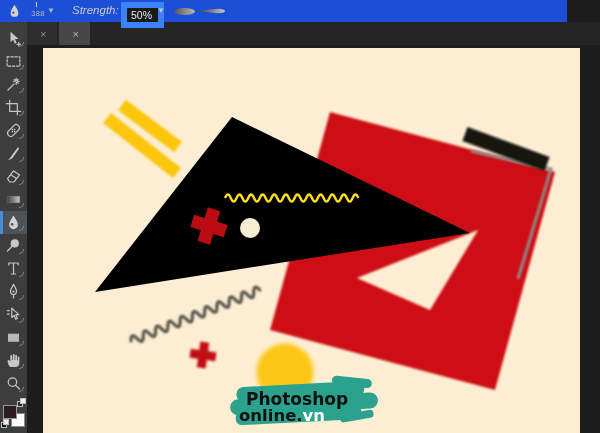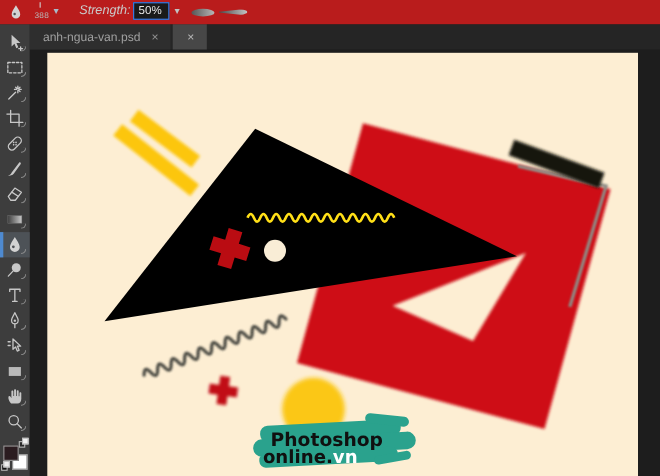--- a/index.html
+++ b/index.html
@@ -1,29 +1,29 @@
 <!DOCTYPE html>
 <html><head>
 <meta charset="utf-8">
 <style>
   html,body{margin:0;padding:0;background:#1d1d1d;}
   #app{position:relative;width:600px;height:433px;overflow:hidden;
        font-family:"Liberation Sans","DejaVu Sans",sans-serif;
        background:#1d1d1d;user-select:none;}
   
-  .topbar{position:absolute;left:0;top:0;width:600px;height:22px;background:#b91c1c;z-index:5;}
+  .topbar{position:absolute;left:0;top:0;width:552px;height:22px;background:#1d4ed8;z-index:5;padding-left:15px;}
   .topbar .ticon-wrap{position:absolute;left:7px;top:3px;width:15px;height:16px;}
   .bsize-tick{position:absolute;left:36px;top:2px;width:1px;height:5px;background:#cfcfcf;}
   .bsize-num{position:absolute;left:27px;top:9px;width:22px;text-align:center;
              font-size:7.5px;color:#b9b9b9;letter-spacing:.3px;}
   .dd{position:absolute;top:6px;font-size:8px;line-height:10px;color:#a9bac9;cursor:pointer;}
   .dd2{color:#c2c2c2;}
   .strength-label{position:absolute;left:72px;top:4px;font-size:11.5px;color:#cacaca;font-style:italic;}
   .strength-input{position:absolute;left:121px;top:2px;width:27px;height:14px;background:#1a1a1a;
-                  border:1px solid #3b82f6;color:#e6e6e6;font-size:10.5px;
+                  border:6px solid #3b82f6;color:#e6e6e6;font-size:10.5px;
                   font-family:inherit;padding:0 0 0 4px;}
   .loz{position:absolute;border-radius:50%;}
   .loz1{left:174px;top:8px;width:21px;height:7px;background:linear-gradient(90deg,#565656,#b7b7b7);}
   .loz2{left:199px;top:8px;width:26px;height:6px;background:linear-gradient(90deg,#4a4a4a,#c4c4c4);
         border-radius:0 50% 50% 0/0 50% 50% 0;clip-path:polygon(0 45%,100% 0,100% 100%,0 55%);}
   
   .tabbar{position:absolute;left:27px;top:22px;width:573px;height:23px;background:#252525;
           display:flex;align-items:stretch;z-index:4;}
   .tab{display:flex;align-items:center;gap:9px;padding:0 10px 0 12px;font-size:11px;
        color:#a0a0a0;background:#2e2e2e;margin-right:2px;cursor:pointer;white-space:nowrap;}
@@ -155,21 +155,20 @@
     <span class="dd" style="left:47px">▼</span>
     <span class="strength-label">Strength:</span>
     <input class="strength-input" readonly="" value="50%" style="">
     <span class="dd dd2" style="left:157px">▼</span>
     <span class="loz loz1"></span>
     <span class="loz loz2"></span>
   </div>
 
   <div class="tabbar">
     <div class="tab">
-      <span>anh-ngua-van.psd</span>
       <span class="close">×</span>
     </div>
     <div class="tab active">
       <span class="close">×</span>
     </div>
   </div>
 
   <div class="toolbar">
     <div class="tool">
         <svg>

